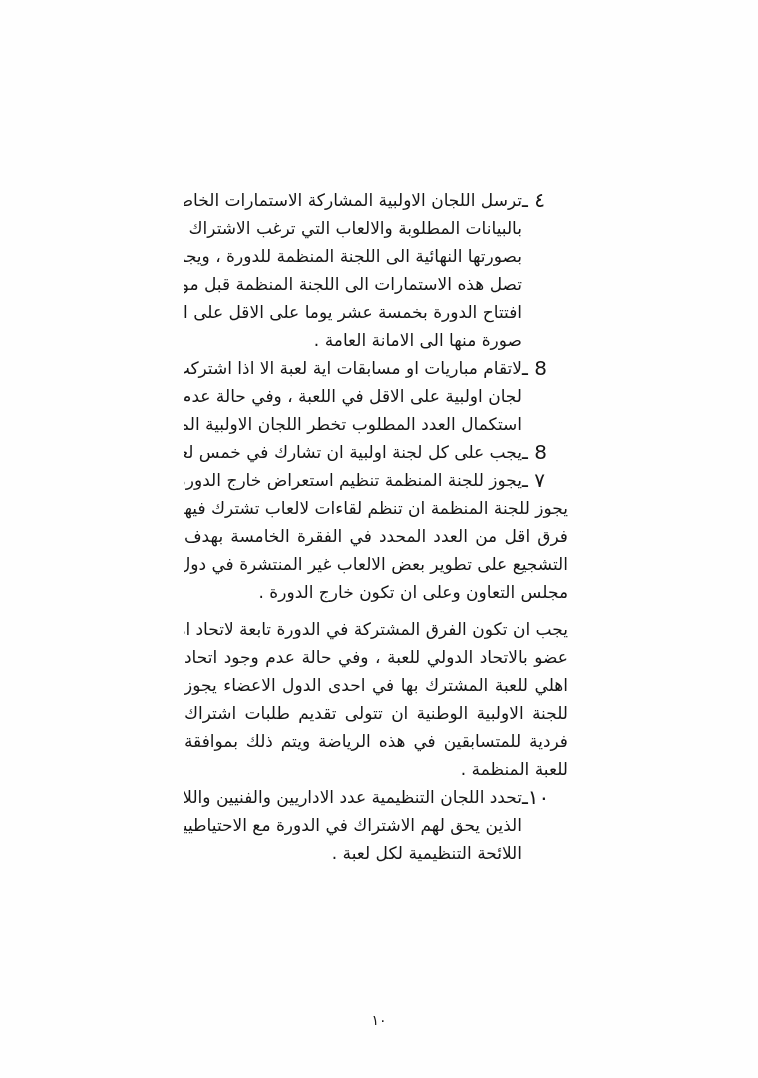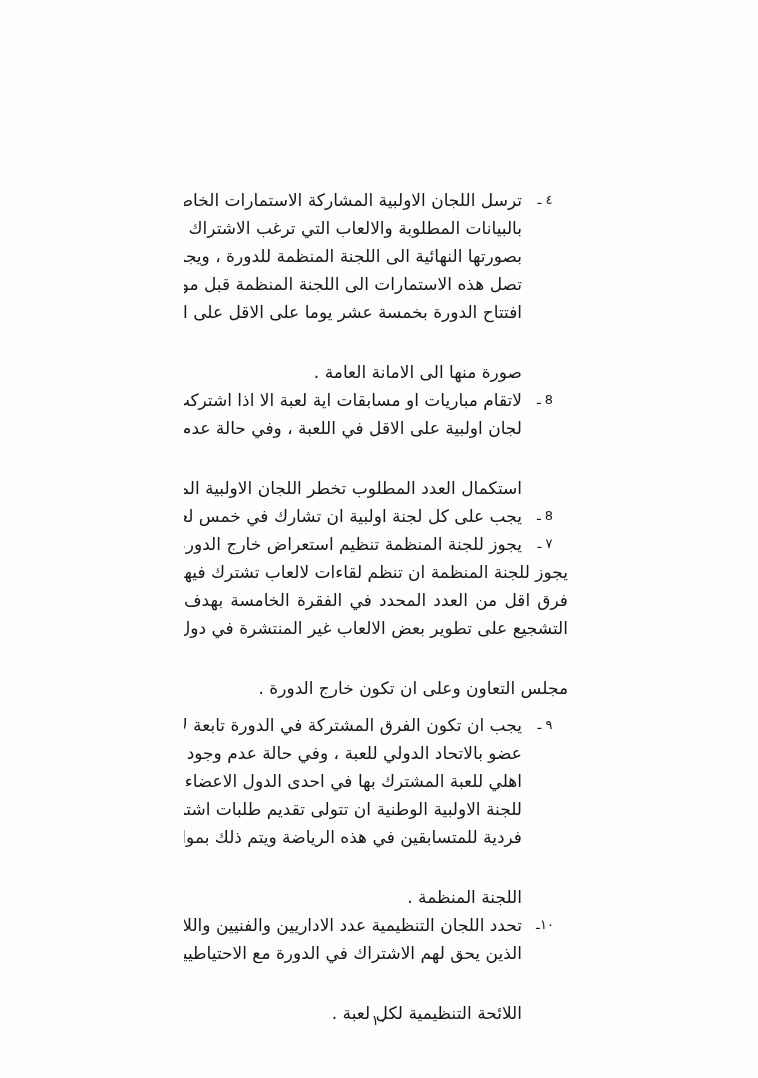--- a/index.html
+++ b/index.html
@@ -29,43 +29,42 @@
     display: flex;
     flex-direction: row; 
     margin: 0;
   }
   .item.extra-gap {
     margin-top: 9px;
   }
   .marker {
     flex: none;
     width: 46px;
-    font-size: 13px;
+    font-size: 20px;
     line-height: 28px;
-    text-align: center;
+    text-align: left;
     white-space: nowrap;
   }
   .body {
     flex: 1 1 auto;
     min-width: 0;
   }
   .line {
     font-size: 17px;
     line-height: 28px;
     height: 28px;
     white-space: nowrap;
     text-align: justify;
     text-align-last: justify;
     text-justify: inter-word;
     overflow: hidden;
   }
   .line.last {
     text-align: right;
     text-align-last: right;
-    margin-top: 32px;
   }
   .page-number {
     position: absolute;
     top: 1012px;
     left: 0;
     right: 0;
     text-align: center;
     font-size: 14px;
     direction: rtl;
   }
@@ -108,28 +107,27 @@
       </div>
       <div class="item">
         <div class="body">
           <div class="line">يجوز للجنة المنظمة ان تنظم لقاءات لالعاب تشترك فيها</div>
           <div class="line">فرق اقل من العدد المحدد في الفقرة الخامسة بهدف</div>
           <div class="line">التشجيع على تطوير بعض الالعاب غير المنتشرة في دول</div>
           <div class="line last">مجلس التعاون وعلى ان تكون خارج الدورة .</div>
         </div>
       </div>
       <div class="item extra-gap">
-        <div class="marker">٩ ـ</div>
         <div class="body">
           <div class="line">يجب ان تكون الفرق المشتركة في الدورة تابعة لاتحاد اهلي</div>
           <div class="line">عضو بالاتحاد الدولي للعبة ، وفي حالة عدم وجود اتحاد</div>
           <div class="line">اهلي للعبة المشترك بها في احدى الدول الاعضاء يجوز</div>
           <div class="line">للجنة الاولبية الوطنية ان تتولى تقديم طلبات اشتراك</div>
           <div class="line">فردية للمتسابقين في هذه الرياضة ويتم ذلك بموافقة</div>
-          <div class="line last">اللجنة المنظمة .</div>
+          <div class="line last">للعبة المنظمة .</div>
         </div>
       </div>
       <div class="item">
         <div class="marker">١٠ـ</div>
         <div class="body">
           <div class="line">تحدد اللجان التنظيمية عدد الاداريين والفنيين واللاعبين</div>
           <div class="line">الذين يحق لهم الاشتراك في الدورة مع الاحتياطيين في</div>
           <div class="line last">اللائحة التنظيمية لكل لعبة .</div>
         </div>
       </div>

